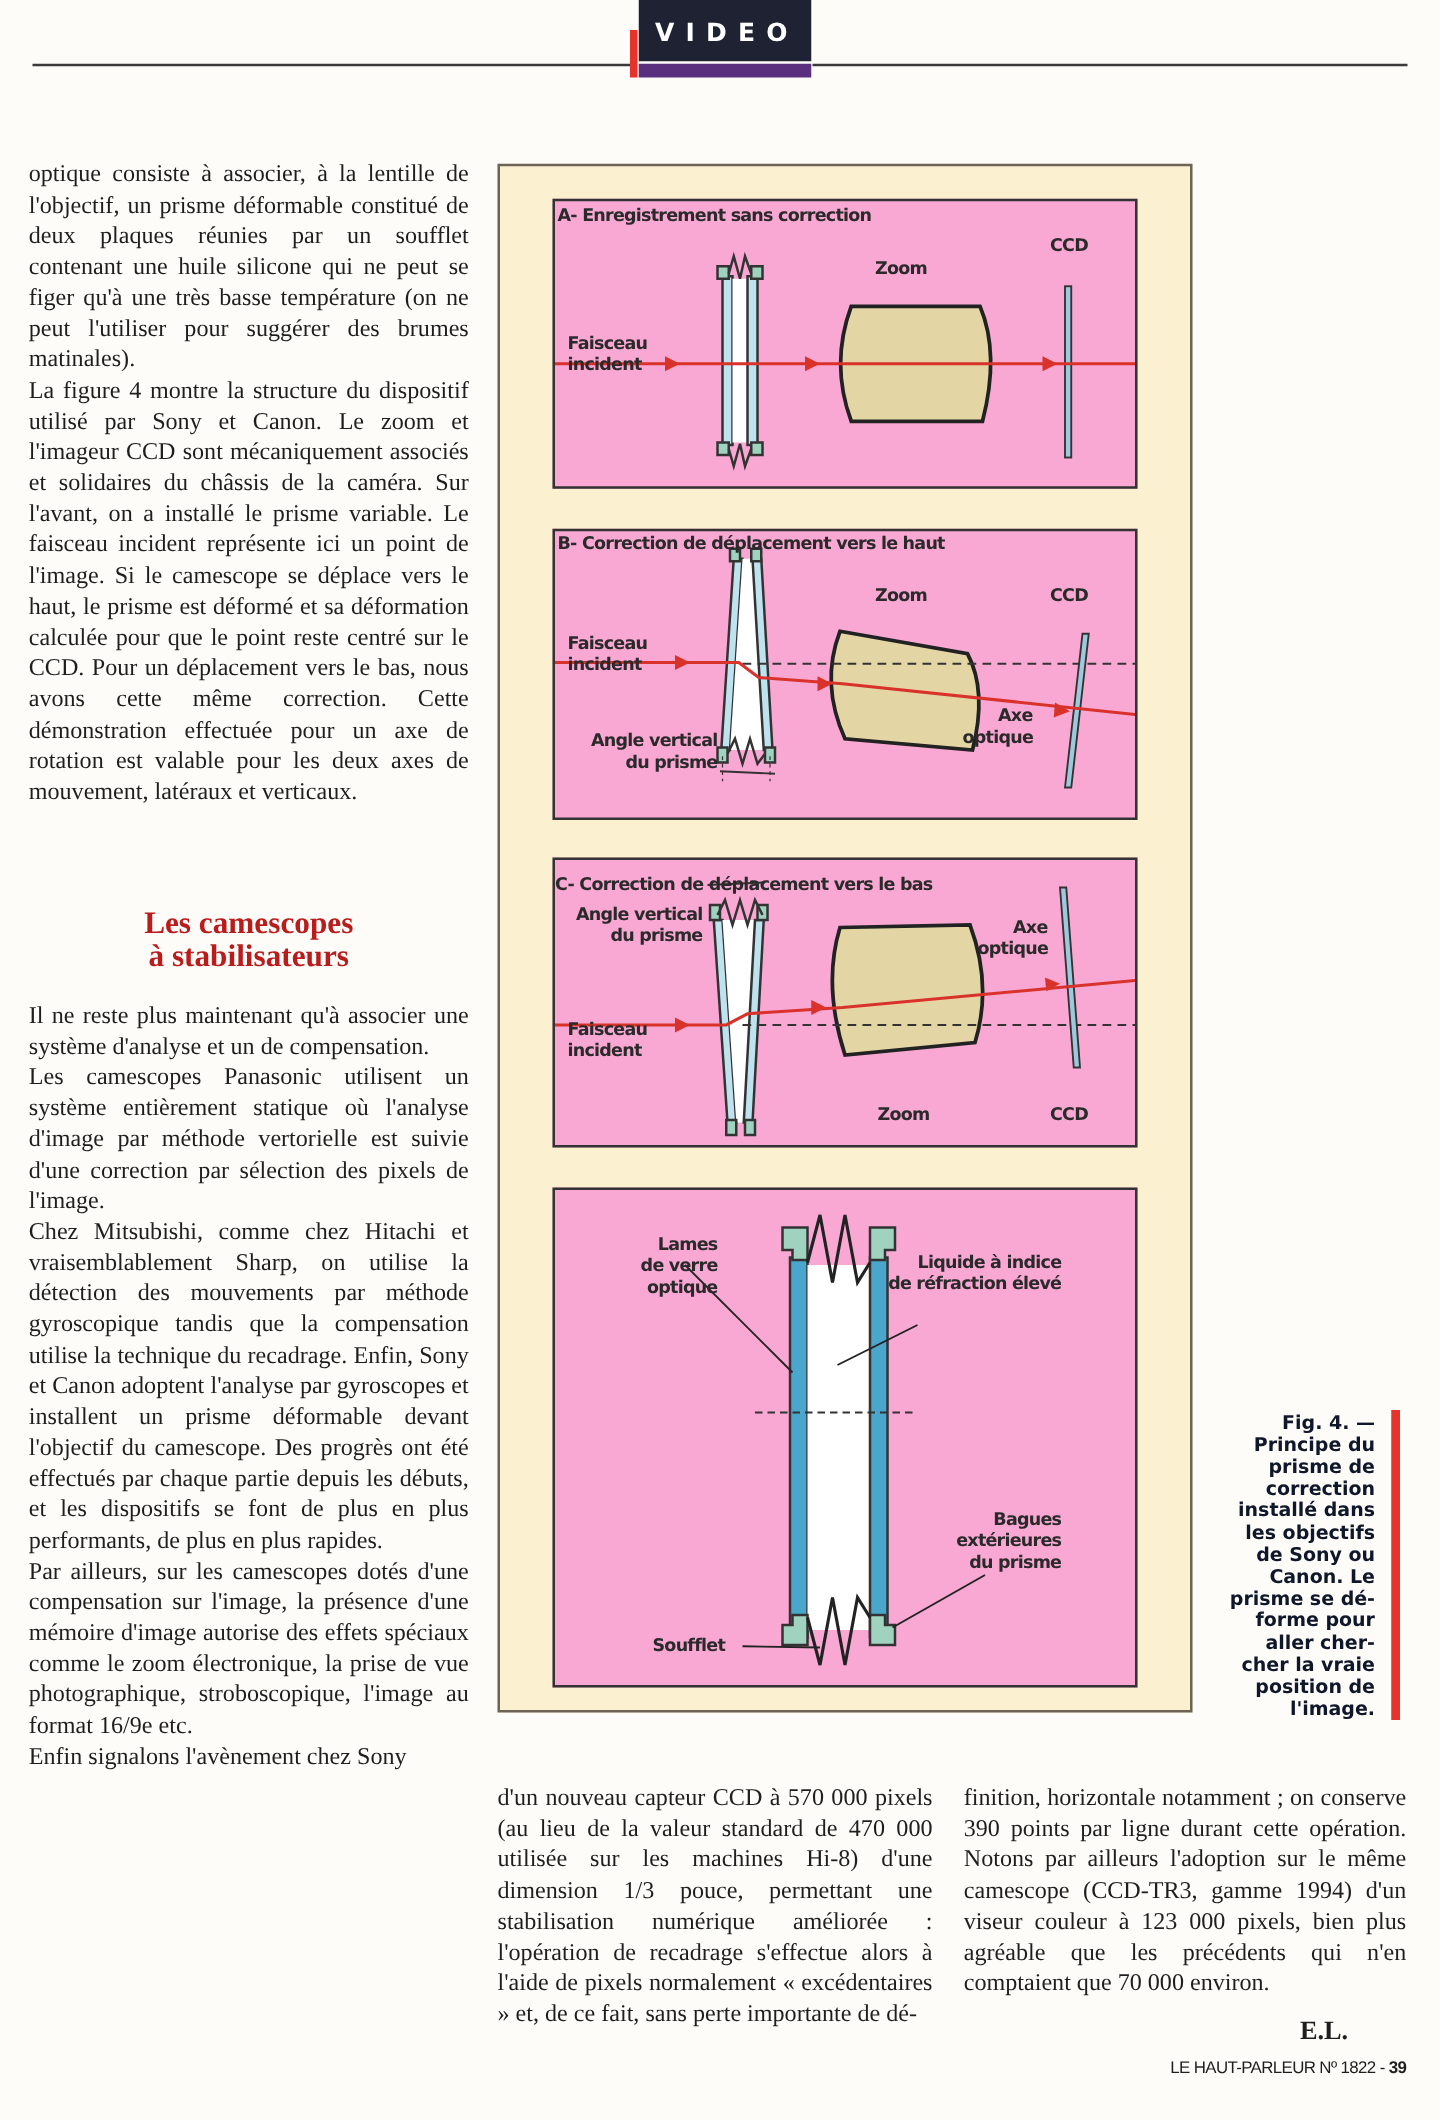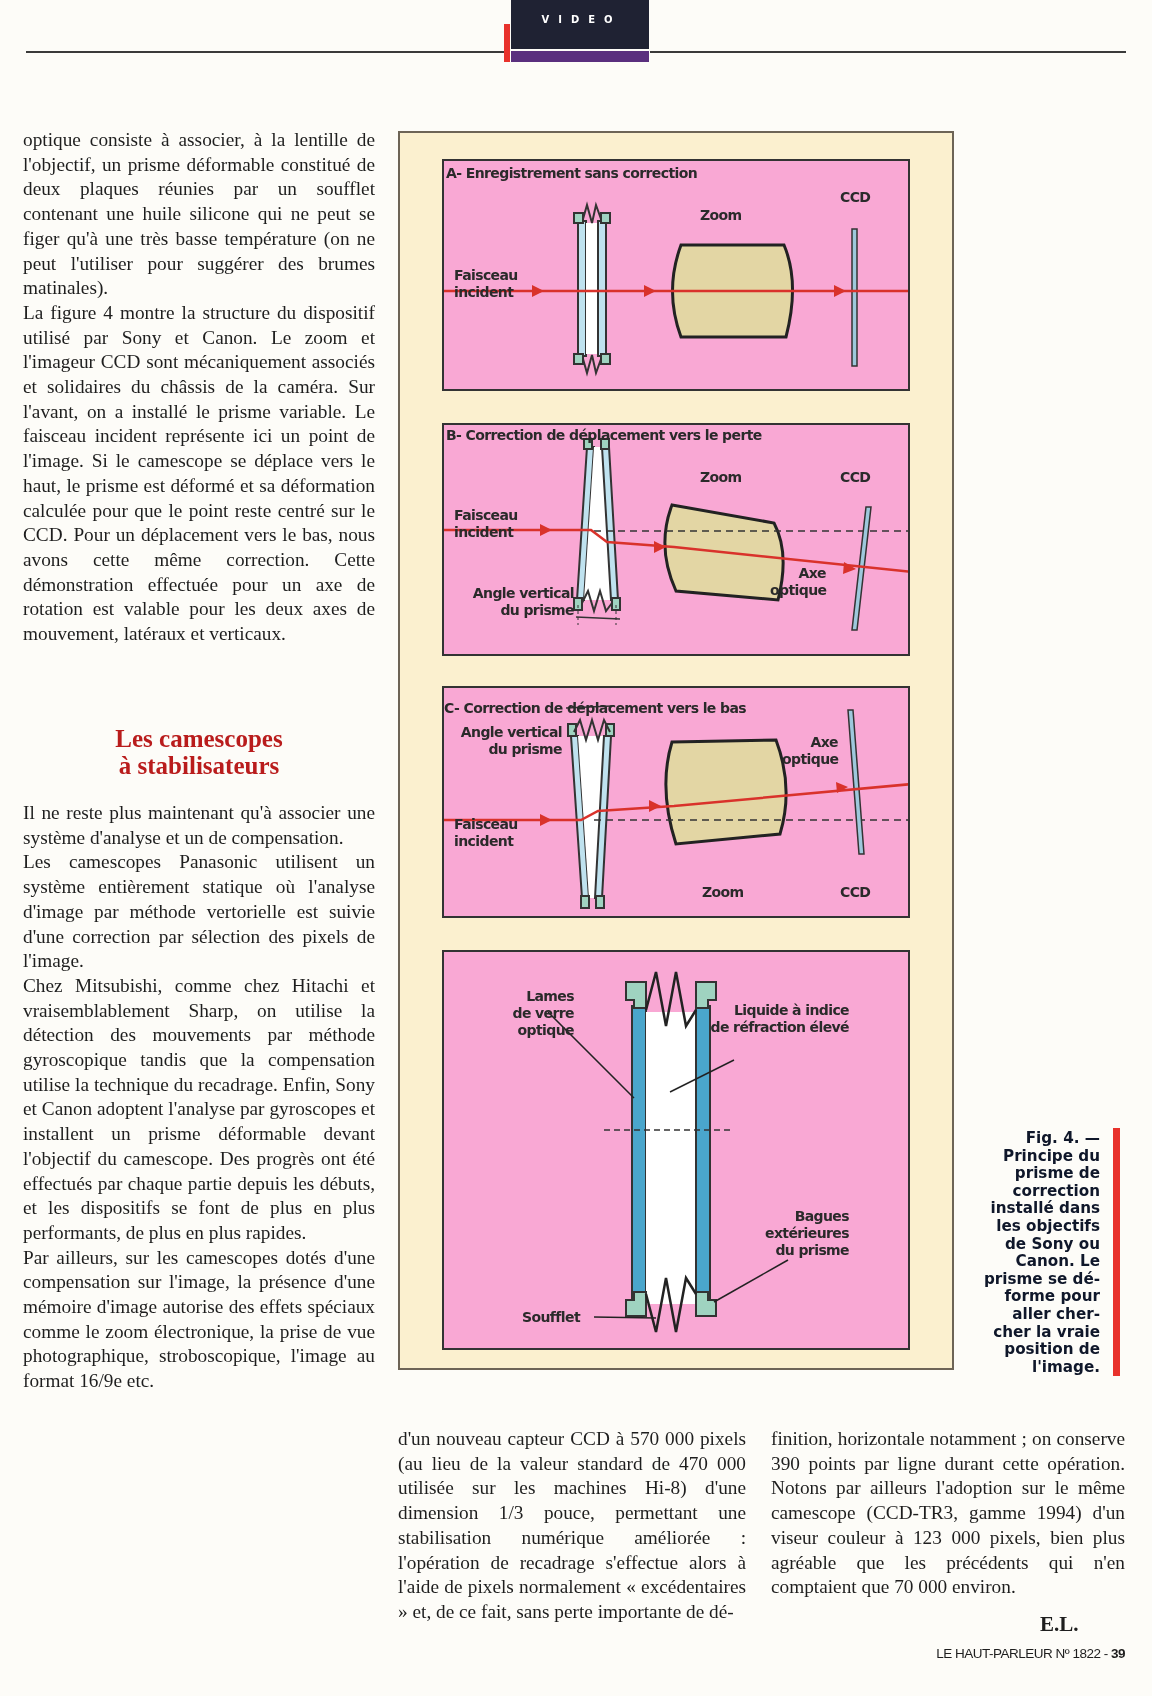--- a/index.html
+++ b/index.html
@@ -9,21 +9,21 @@
     font-family: "Liberation Serif", "DejaVu Serif", serif;
     color: #1e1e1e;
   }
   .header-rule-left { position: absolute; left: 26px; top: 51px; width: 480px; height: 2px; background: #3a3a3a; }
   .header-rule-right { position: absolute; left: 650px; top: 51px; width: 476px; height: 2px; background: #3a3a3a; }
   .section-tab { position: absolute; left: 508px; top: 0; width: 141px; height: 62px; }
   .tab-dark { position: absolute; left: 3px; top: 0; width: 138px; height: 49px; background: #1f2233; }
   .tab-purple { position: absolute; left: 3px; top: 51px; width: 138px; height: 11px; background: #5a2f7e; }
   .tab-red { position: absolute; left: -4px; top: 24px; width: 6px; height: 38px; background: #e8322c; }
   .tab-label { position: absolute; left: 3px; top: 14px; width: 138px; text-align: center; color: #fff;
-    font-family: "DejaVu Sans", sans-serif; font-weight: bold; font-size: 10px; letter-spacing: 9px; padding-left: 3px; box-sizing: border-box; }
+    font-family: "DejaVu Sans", sans-serif; font-weight: bold; font-size: 20px; letter-spacing: 9px; padding-left: 3px; box-sizing: border-box; }
 
   .col { position: absolute; font-size: 19.3px; line-height: 24.7px; text-align: justify; }
   .col p { margin: 0; }
   .col-left-top { left: 23px; top: 128px; width: 352px; }
   .col-left-bottom { left: 23px; top: 801px; width: 352px; }
   .col-mid { left: 398px; top: 1427px; width: 348px; }
   .col-right { left: 771px; top: 1427px; width: 354px; }
   .subheading { position: absolute; left: 23px; top: 725px; width: 352px; text-align: center;
     color: #b91c1c; font-weight: bold; font-size: 25px; line-height: 27px; font-family: "Liberation Serif", serif; }
 
@@ -66,20 +66,21 @@
 <div class="subheading">
   <div>Les camescopes</div>
   <div>à stabilisateurs</div>
 </div>
 
 <div class="col col-left-bottom">
   <p>Il ne reste plus maintenant qu'à associer une système d'analyse et un de compensation.</p>
   <p>Les camescopes Panasonic utilisent un système entièrement statique où l'analyse d'image par méthode vertorielle est suivie d'une correction par sélection des pixels de l'image.</p>
   <p>Chez Mitsubishi, comme chez Hitachi et vraisemblablement Sharp, on utilise la détection des mouvements par méthode gyroscopique tandis que la compensation utilise la technique du recadrage. Enfin, Sony et Canon adoptent l'analyse par gyroscopes et installent un prisme déformable devant l'objectif du camescope. Des progrès ont été effectués par chaque partie depuis les débuts, et les dispositifs se font de plus en plus performants, de plus en plus rapides.</p>
   <p>Par ailleurs, sur les camescopes dotés d'une compensation sur l'image, la présence d'une mémoire d'image autorise des effets spéciaux comme le zoom électronique, la prise de vue photographique, stroboscopique, l'image au format 16/9e etc.</p>
+  <p style="text-align:left">Enfin signalons l'avènement chez Sony</p>
 </div>
 
 <div class="col col-mid">
   <p>d'un nouveau capteur CCD à 570 000 pixels (au lieu de la valeur standard de 470 000 utilisée sur les machines Hi-8) d'une dimension 1/3 pouce, permettant une stabilisation numérique améliorée : l'opération de recadrage s'effectue alors à l'aide de pixels normalement « excédentaires » et, de ce fait, sans perte importante de dé-</p>
 </div>
 <div class="col col-right">
   <p>finition, horizontale notamment ; on conserve 390 points par ligne durant cette opération. Notons par ailleurs l'adoption sur le même camescope (CCD-TR3, gamme 1994) d'un viseur couleur à 123 000 pixels, bien plus agréable que les précédents qui n'en comptaient que 70 000 environ.</p>
 </div>
 
 <div class="figure-frame"></div>
@@ -129,21 +130,21 @@
       <line x1="172" y1="180" x2="172" y2="200" stroke="#333" stroke-width="1" stroke-dasharray="3,3"></line>
     </g>
     <path d="M228,80 L330,98 Q346,128 334,175 L232,166 Q212,122 228,80 Z" fill="#e3d6a4" stroke="#222" stroke-width="3"></path>
     <line x1="150" y1="106" x2="468" y2="106" stroke="#333" stroke-width="1.5" stroke-dasharray="7,5"></line>
     <polygon points="422,82 427,82 413,205 408,205" fill="#9ec8dc" stroke="#333" stroke-width="1.5"></polygon>
     <polyline points="0,105 147,105 163,117 230,122 468,147" fill="none" stroke="#d9322b" stroke-width="2.5"></polyline>
     <polygon points="96,99 108,105 96,111" fill="#d9322b"></polygon>
     <polygon points="210,116 222,122 210,128" fill="#d9322b"></polygon>
     <polygon points="400,137 412,144 399,149" fill="#d9322b"></polygon>
   </svg>
-  <div class="lbl" style="left:2px;top:2px;">B- Correction de déplacement vers le perte</div>
+  <div class="lbl" style="left:2px;top:2px;">B- Correction de déplacement vers le haut</div>
   <div class="lbl" style="left:256px;top:44px;">Zoom</div>
   <div class="lbl" style="left:396px;top:44px;">CCD</div>
   <div class="lbl" style="left:10px;top:82px;">
     <div>Faisceau</div>
     <div>incident</div>
   </div>
   <div class="lbl center" style="left:20px;top:160px;width:110px;">
     <div>Angle vertical</div>
     <div>du prisme</div>
   </div>

